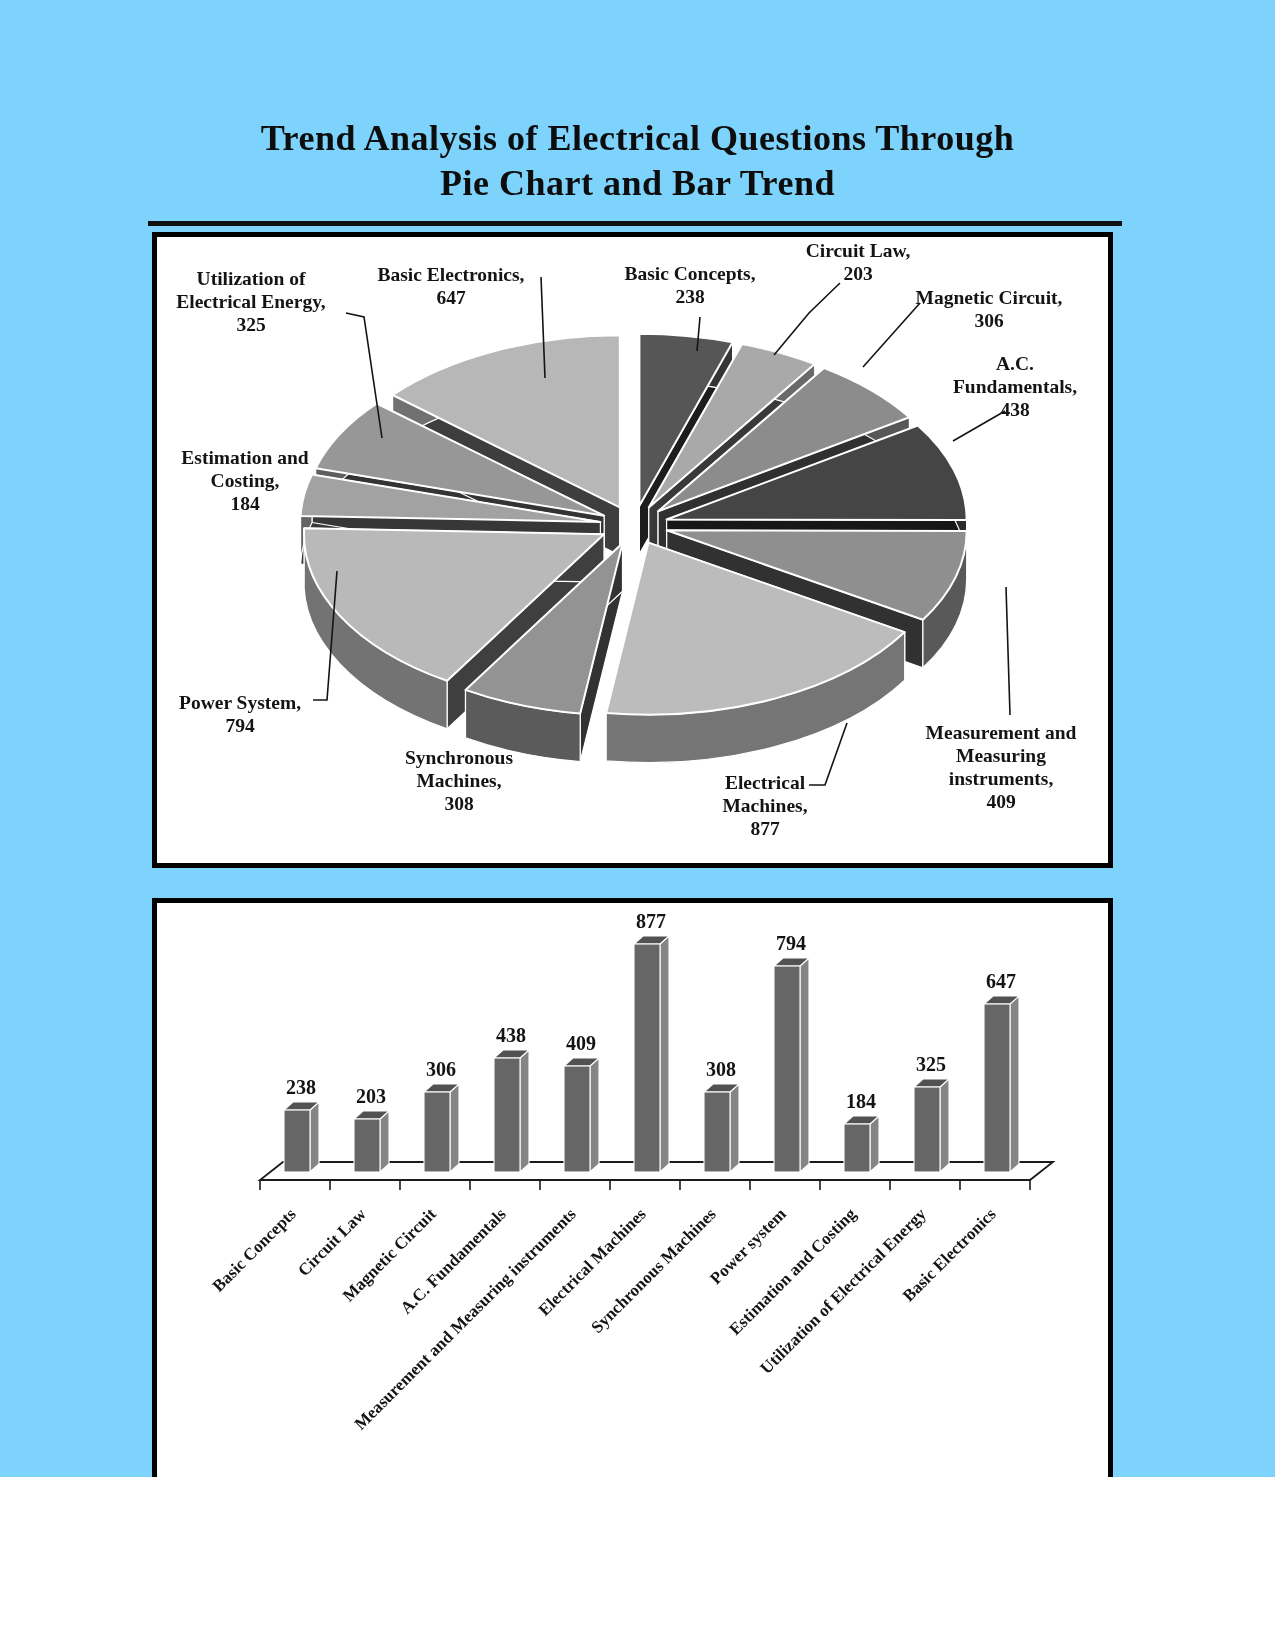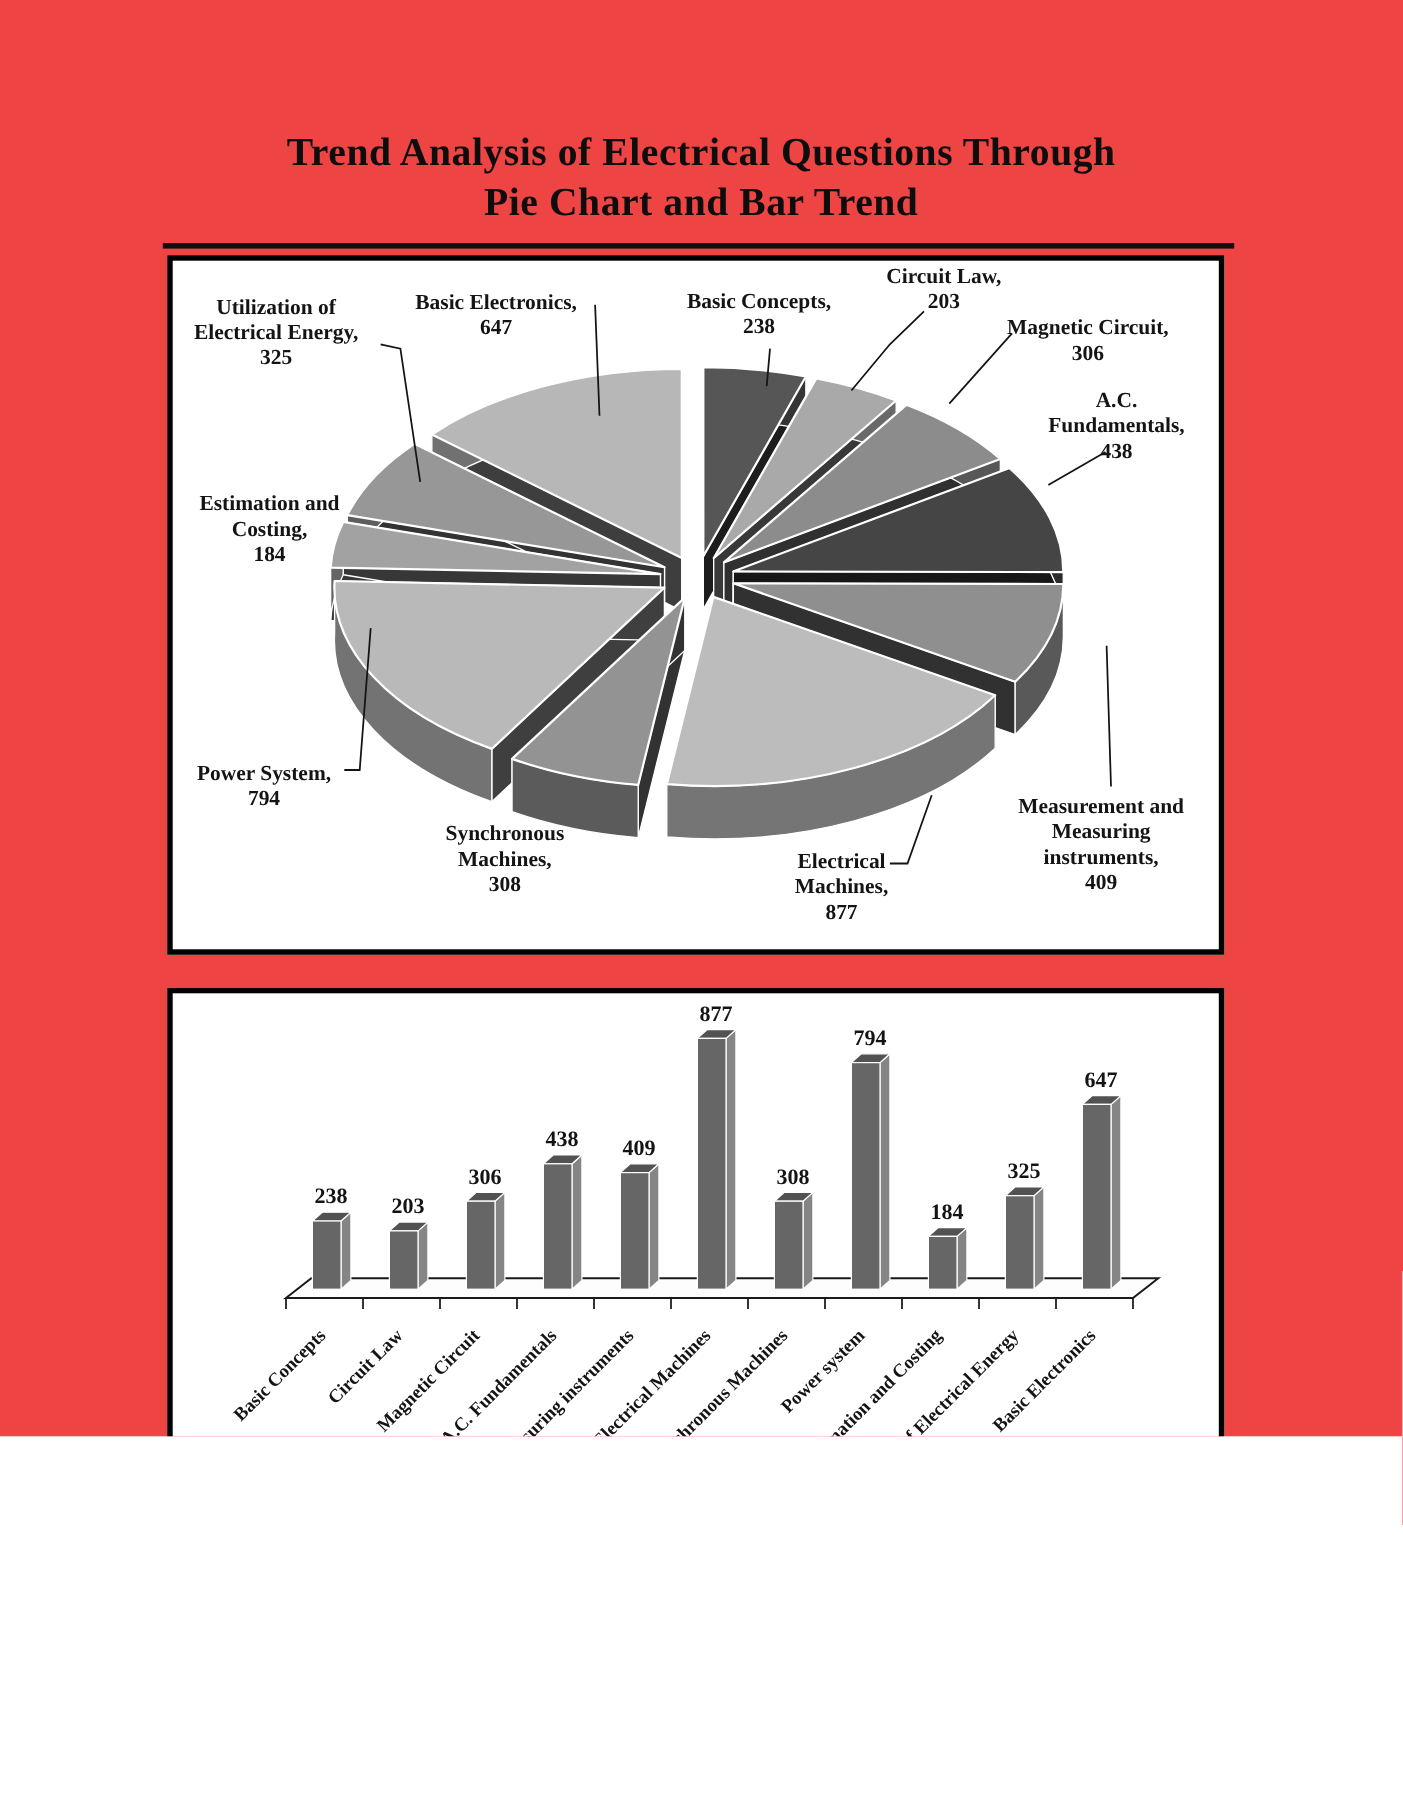--- a/index.html
+++ b/index.html
@@ -1,20 +1,20 @@
 <!DOCTYPE html>
 <html><head>
 <meta charset="utf-8">
 <style>
   html,body{margin:0;padding:0;background:#ffffff;}
   .page{
     position:relative;
-    width:1275px;height:1306px;
+    width:1275px;height:1477px;
     margin:0 auto;
-    background:#ef4444;
+    background:#7dd3fc;
     font-family:"Liberation Serif","DejaVu Serif",serif;
     font-weight:bold;
     color:#111;
     overflow:hidden;
   }
   .title-wrap{
     position:absolute;left:0;top:116px;width:1275px;
     text-align:center;line-height:45px;font-size:36px;
     letter-spacing:0.5px;color:#0d0d0d;
   }

